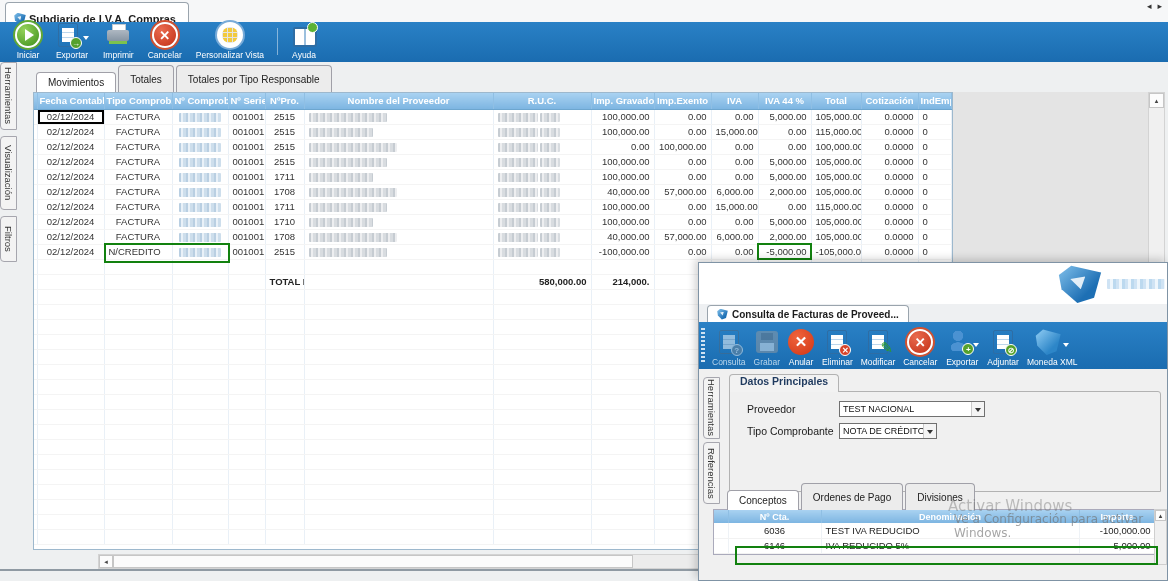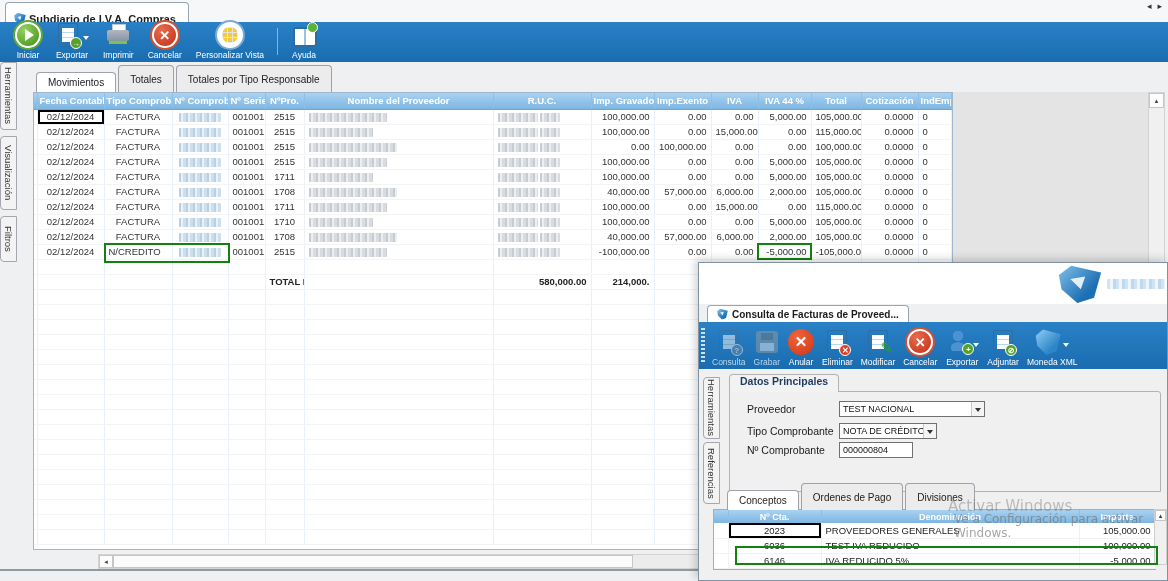--- a/index.html
+++ b/index.html
@@ -883,24 +883,20 @@
       </div>
       <div class="dp-panel" id="dp-panel">
           <div class="frow" style="top: 31px;">
             <label>Tipo Comprobante</label>
             <div class="ctrl" style="width: 98px;">NOTA DE CRÉDITO<span class="dd"></span></div>
           </div>
           <div class="frow" style="top: 9px;">
             <label>Proveedor</label>
             <div class="ctrl" style="width: 146px;">TEST NACIONAL<span class="dd"></span></div>
           </div>
-          <div class="frow" style="top: 50px;">
-            <label>Nº Comprobante</label>
-            <div class="ctrl" style="width: 74px;">000000804</div>
-          </div>
         </div>
 
       <div class="bot-tabs" id="bot-tabs">
           <div class="gtab sel">Conceptos</div>
           <div class="gtab">Ordenes de Pago</div>
           <div class="gtab">Divisiones</div>
         </div>
 
       <div class="ctable">
         <table id="concepts-table">
@@ -914,26 +910,20 @@
               <tr>
                 <th></th>
                 <th>Nº Cta.</th>
                 <th>Denominación</th>
                 <th>Importe</th>
               </tr>
             </thead>
             <tbody>
               <tr>
                 <td></td>
-                <td class="c focus">2023</td>
-                <td class="l">PROVEEDORES GENERALES</td>
-                <td class="r">105,000.00</td>
-              </tr>
-              <tr>
-                <td></td>
                 <td class="c">6036</td>
                 <td class="l">TEST  IVA REDUCIDO</td>
                 <td class="r">-100,000.00</td>
               </tr>
               <tr>
                 <td></td>
                 <td class="c">6146</td>
                 <td class="l">IVA REDUCIDO 5%</td>
                 <td class="r">-5,000.00</td>
               </tr>

